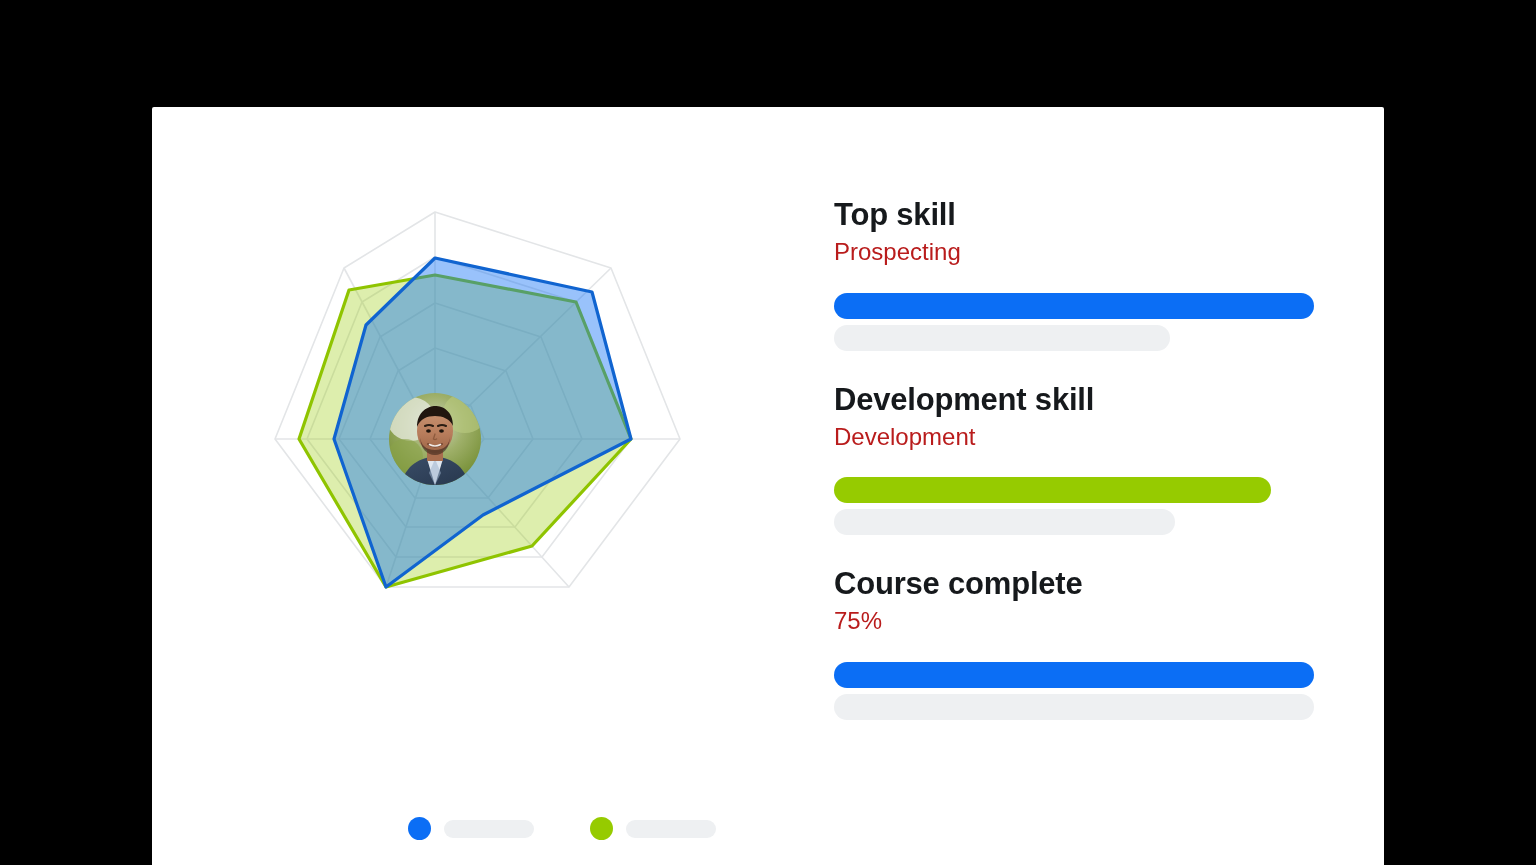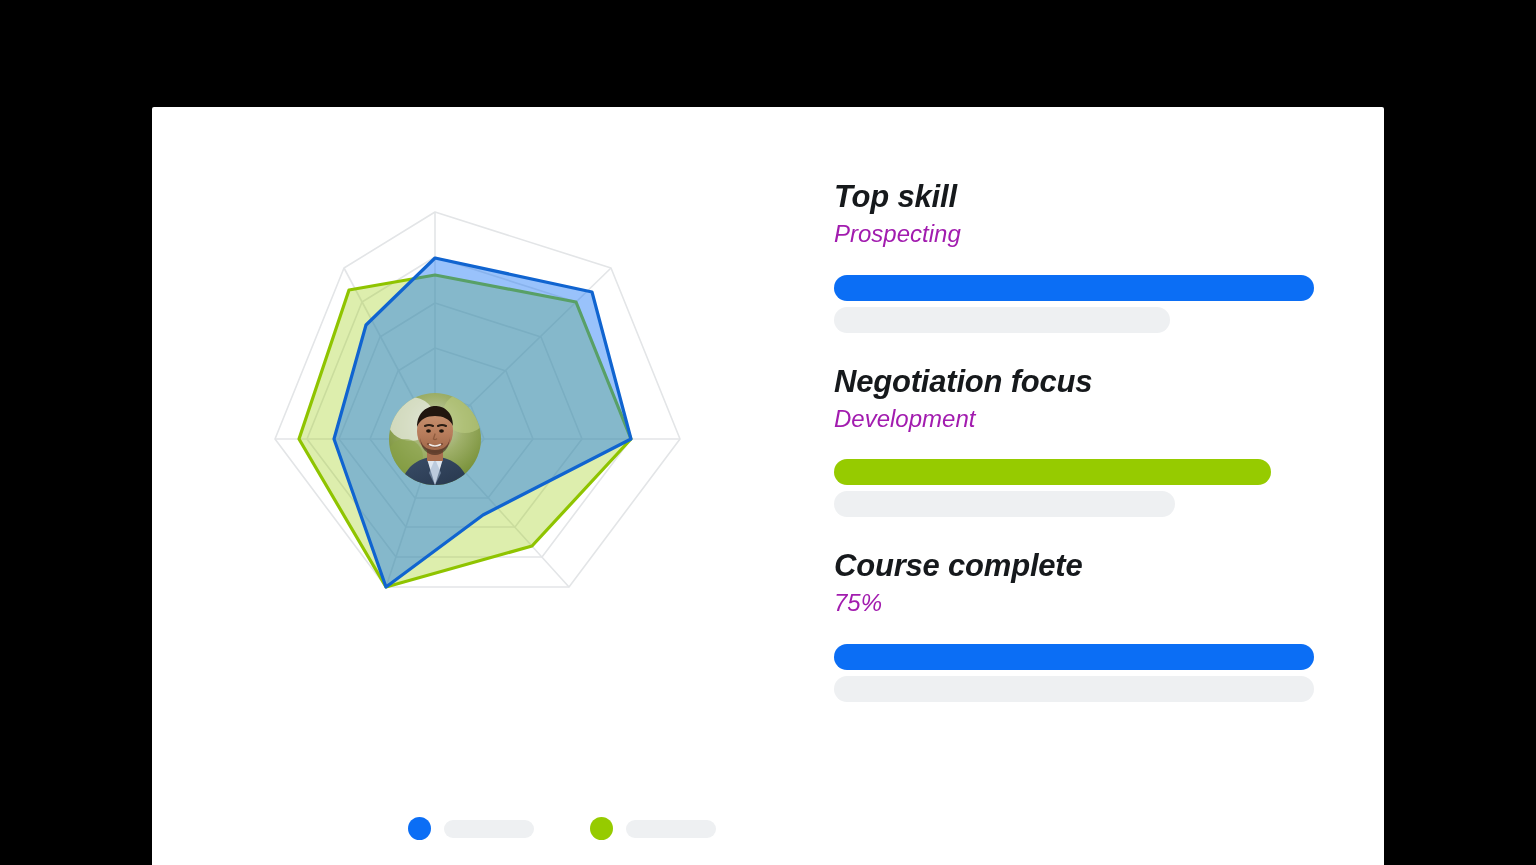--- a/index.html
+++ b/index.html
@@ -53,38 +53,37 @@
   .legend-dot { width: 23px; height: 23px; border-radius: 50%; display: block; }
   .legend-dot.blue { background: #0b6ef5; }
   .legend-dot.green { background: #96cb00; }
   .legend-pill { width: 90px; height: 18px; border-radius: 9px; background: #eef0f2; display: block; }
   .legend-gap { width: 28px; }
 
   
   .stats-panel {
     position: absolute;
     left: 682px;
-    top: 71px;
+    top: 89px;
     width: 480px;
-    font-style: italic;
   }
   .stat-block { margin-bottom: 30px; }
   .stat-block:last-child { margin-bottom: 10px; }
 
   .stat-title {
     font-size: 31px;
     font-weight: bold;
     color: #16191c;
     letter-spacing: -0.2px;
     line-height: 1.2;
   }
   .stat-sub {
     font-size: 24px;
     font-weight: normal;
-    color: #a21caf;
+    color: #b91c1c;
     line-height: 1.35;
     margin-top: 3px;
   }
   .bars { margin-top: 24px; }
   .bar {
     height: 26px;
     border-radius: 13px;
     display: block;
   }
   .bar.blue { background: #0b6ef5; }
@@ -203,21 +202,21 @@
       <div class="stat-block">
         <div class="stat-title">Top skill</div>
         <div class="stat-sub">Prospecting</div>
         <div class="bars">
           <span class="bar blue" style="width:100%"></span>
           <span class="bar grey track" style="width:70%"></span>
         </div>
       </div>
 
       <div class="stat-block">
-        <div class="stat-title">Negotiation focus</div>
+        <div class="stat-title">Development skill</div>
         <div class="stat-sub">Development</div>
         <div class="bars">
           <span class="bar green" style="width:91%"></span>
           <span class="bar grey track" style="width:71%"></span>
         </div>
       </div>
 
       <div class="stat-block">
         <div class="stat-title">Course complete</div>
         <div class="stat-sub">75%</div>

